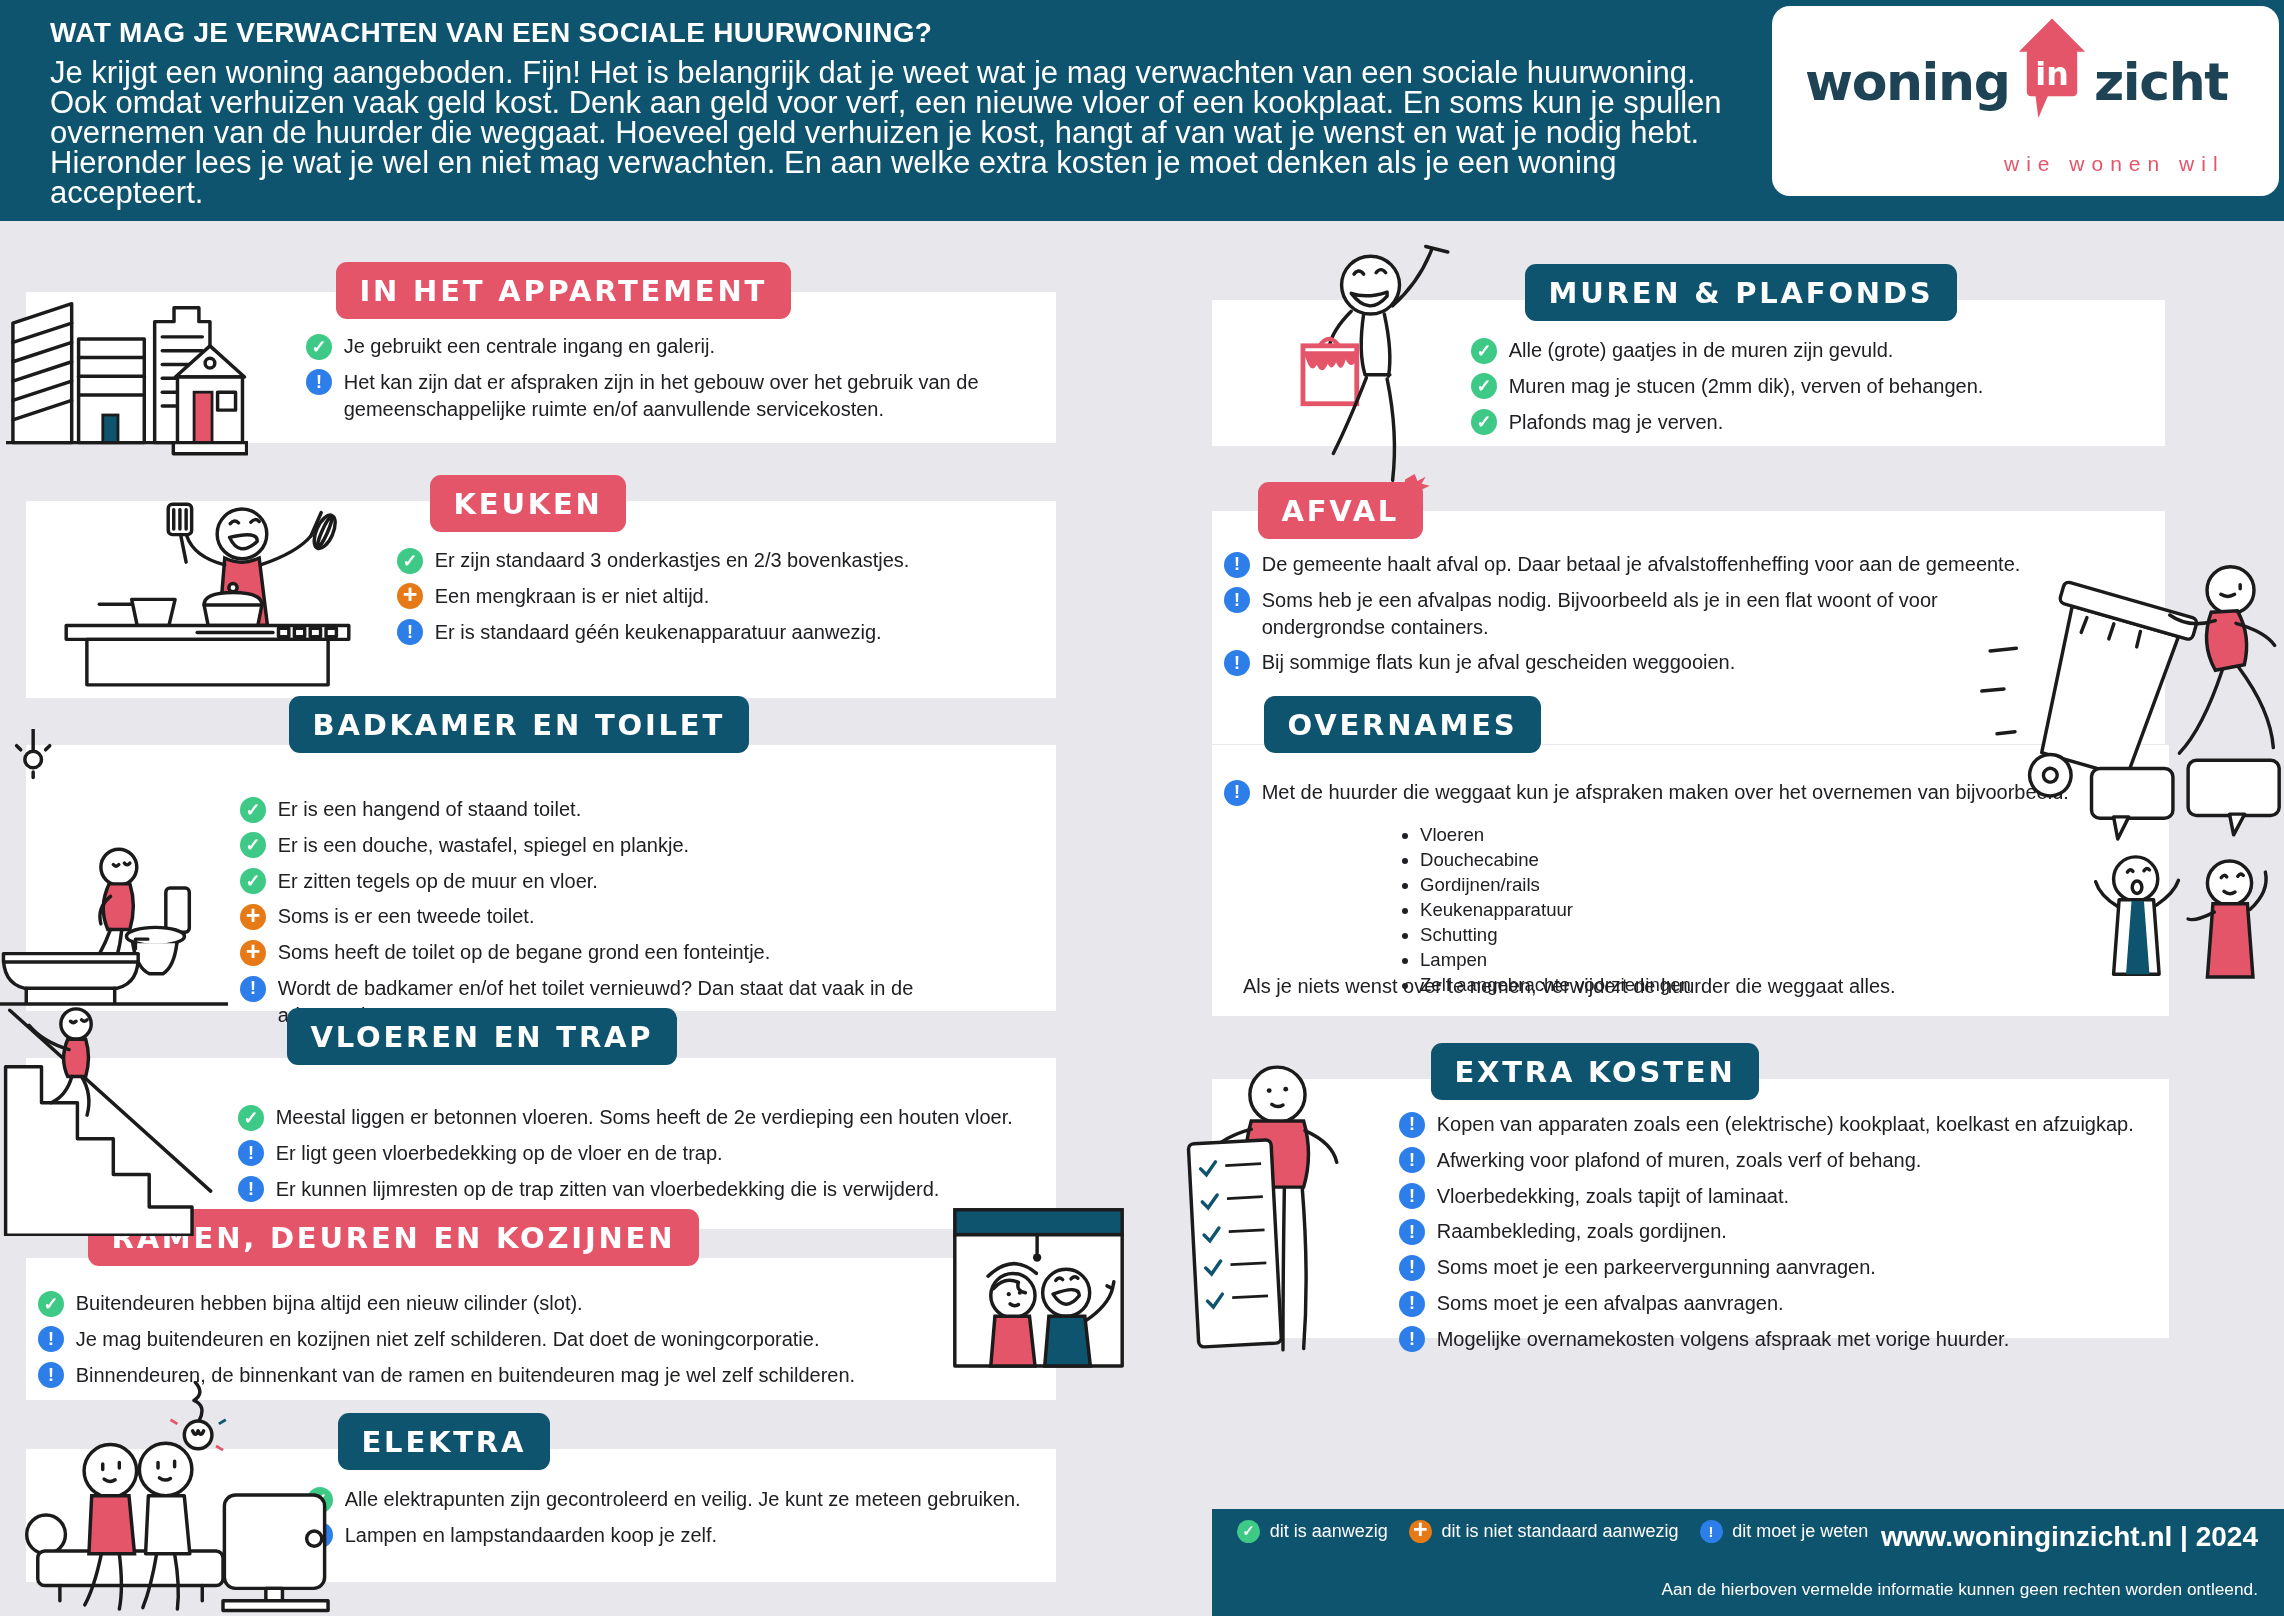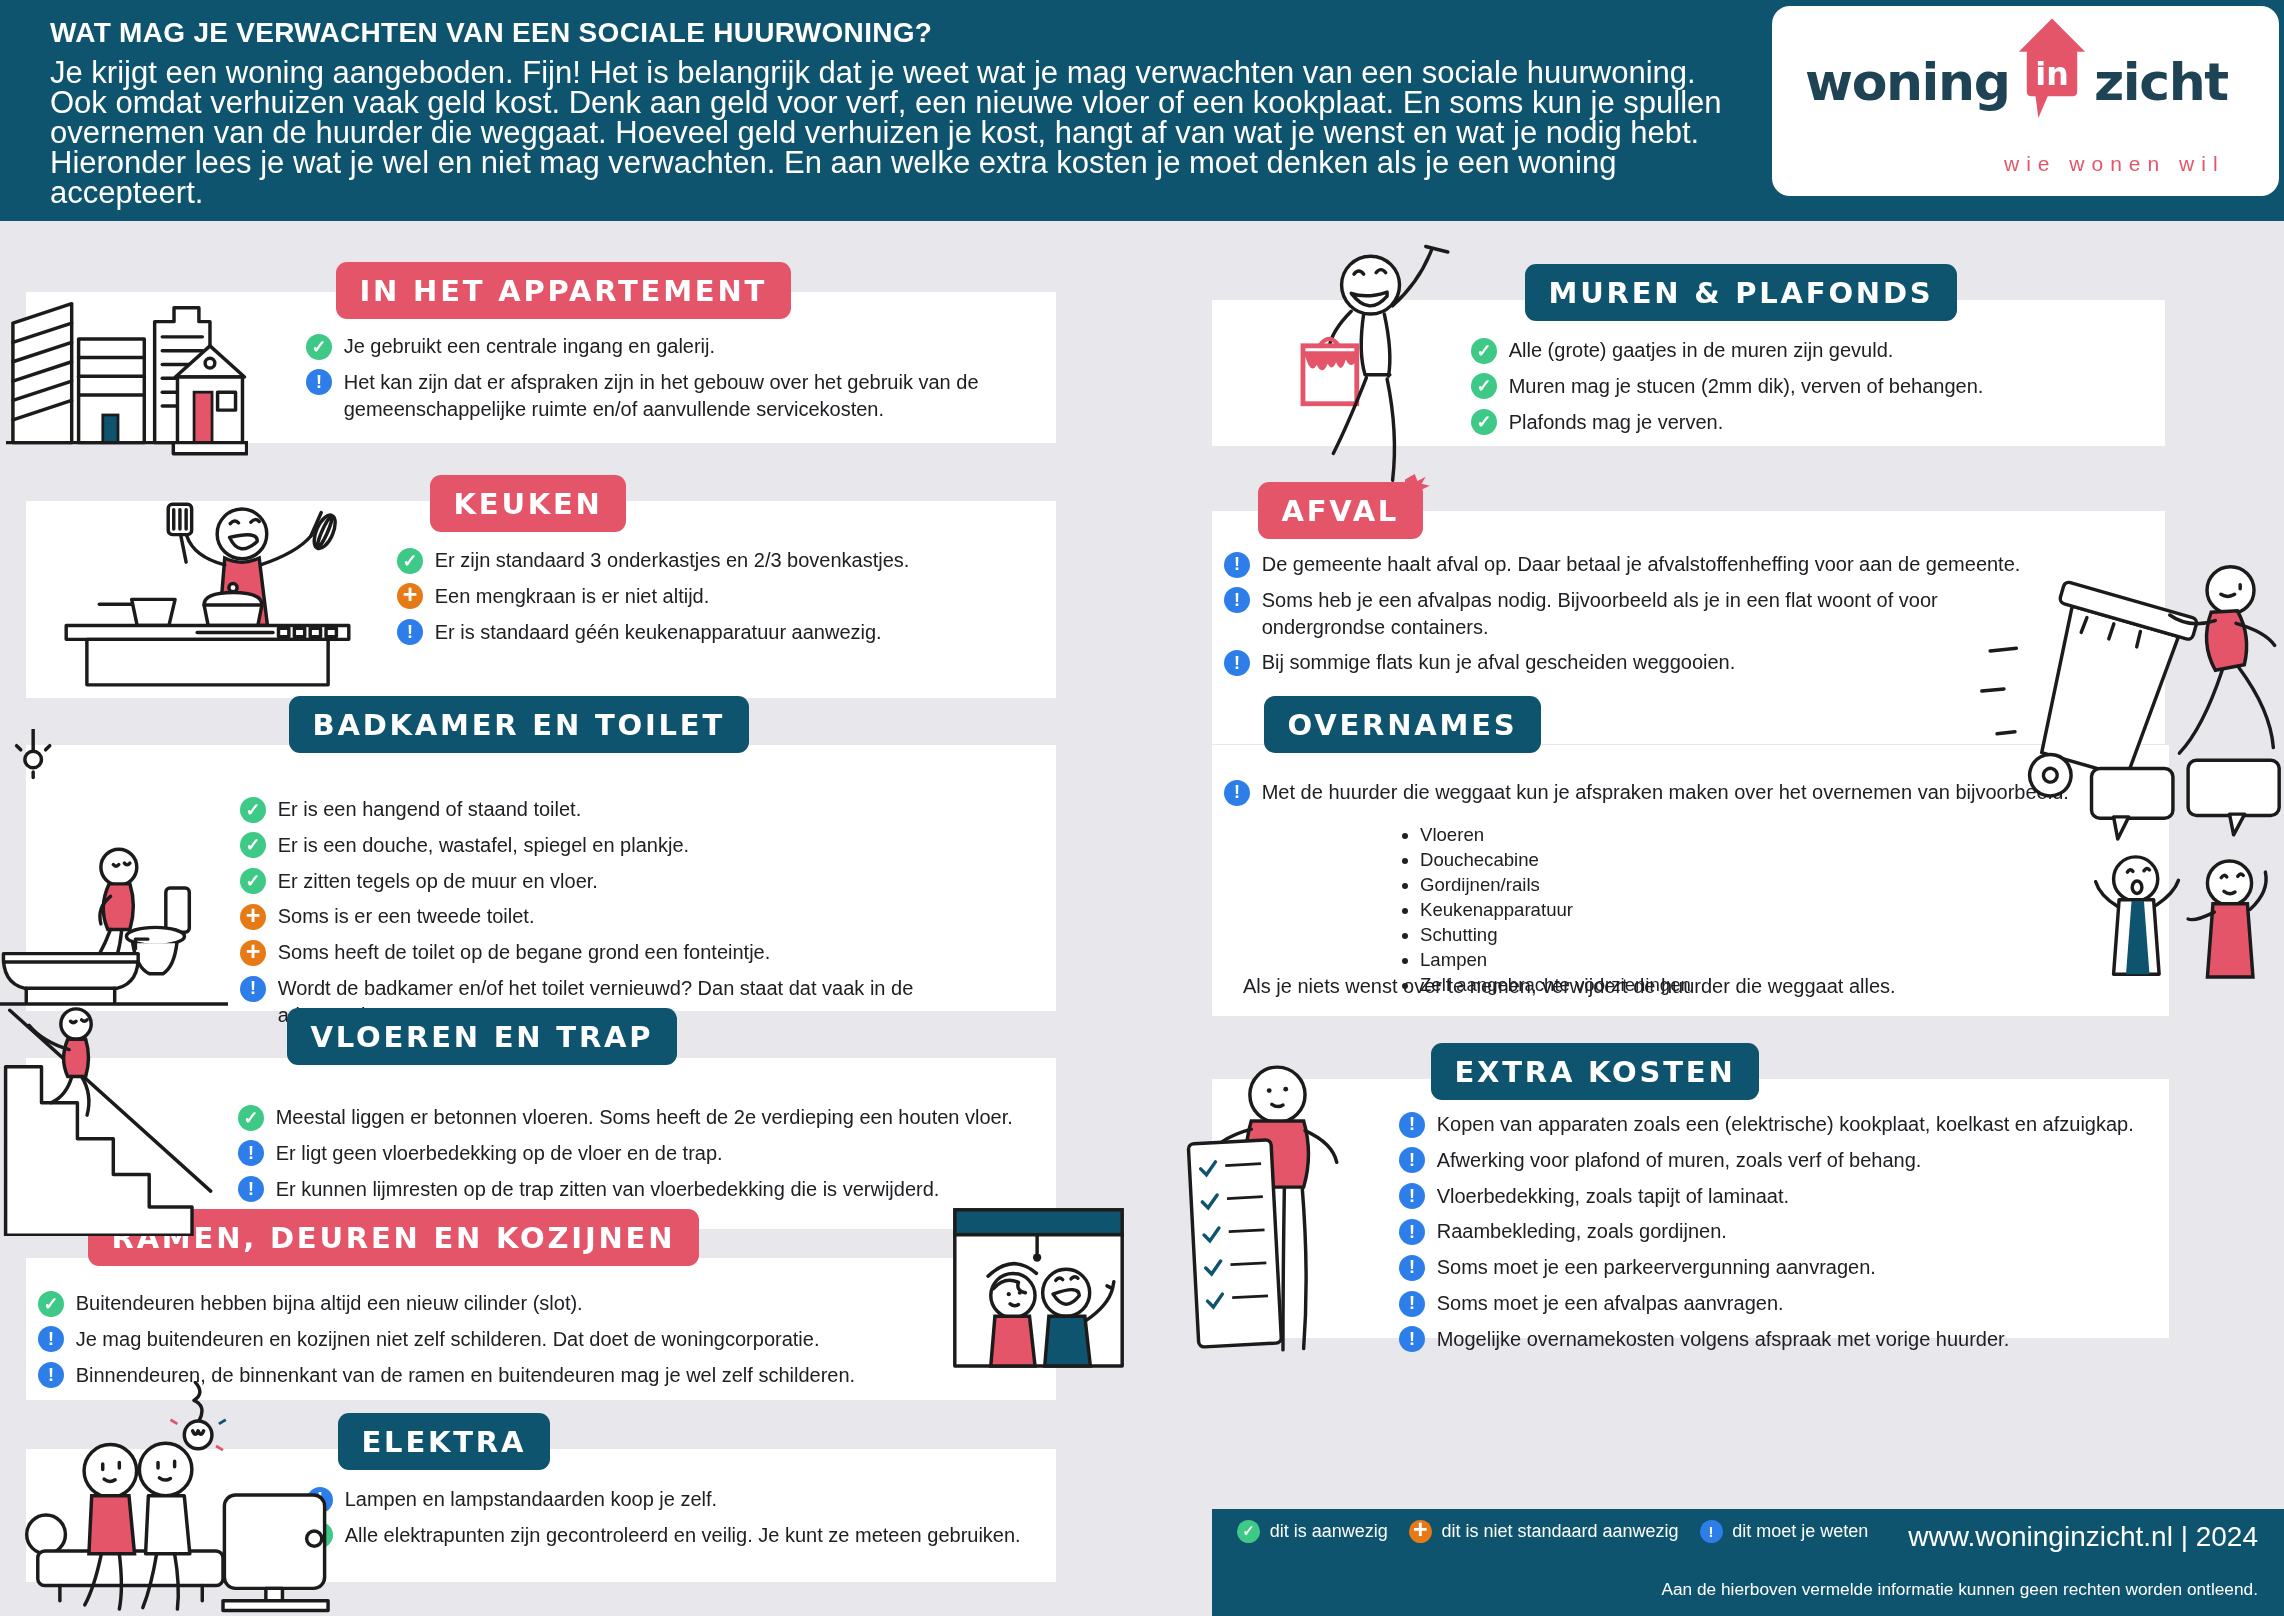--- a/index.html
+++ b/index.html
@@ -37,21 +37,21 @@
   .bullets li{font-size:18.6px;line-height:25px;margin-left:40px;}
   .outro{position:absolute;font-size:20px;z-index:2;}
   .illu{position:absolute;z-index:4;}
 
   
   .footer{position:absolute;left:1212px;top:1509px;width:1072px;height:107px;background:#0f546e;}
   .legend{position:absolute;left:25px;top:9.7px;display:flex;flex-direction:row;gap:21px;}
   .legend .item{gap:9.7px;align-items:center;}
   .legend .ic{flex:0 0 23px;width:23px;height:23px;font-size:15px;}
   .legend .t{color:#fff;font-size:18px;white-space:nowrap;}
-  .site{position:absolute;right:26px;top:12.4px;color:#fff;font-size:28px;font-weight:400;}
+  .site{position:absolute;right:26px;top:12.4px;color:#fff;font-size:28px;font-weight:700;}
   .disclaimer{position:absolute;right:26px;top:70px;color:#fff;font-size:17.3px;}
 
   svg{display:block;}
   .sk{stroke:#1b1b1b;stroke-width:5;stroke-linecap:round;stroke-linejoin:round;fill:none;}
   .skw{stroke:#1b1b1b;stroke-width:5;stroke-linecap:round;stroke-linejoin:round;fill:#fff;}
 </style>
 </head>
 <body>
 
 <div class="poster">
@@ -280,26 +280,26 @@
       <path d="M140,158 h52 l8,72 h-66 z" fill="#0f546e" stroke="#1b1b1b" stroke-width="5"></path>
       <path class="sk" d="M194,164 Q226,142 232,118 M232,118 l-8,-4 M232,118 l2,-10"></path>
     </svg>
   </section>
 
   <section>
     <div class="card" style="left:26px;top:1449px;width:1030px;height:133px"></div>
     <div class="badge badge-teal" style="left:338px;top:1413px">ELEKTRA</div>
     <div class="items" style="left:307px;top:1486px;width:746px">
       <div class="item">
+          <span class="ic ic-check"></span>
+          <span class="t">Alle elektrapunten zijn gecontroleerd en veilig. Je kunt ze meteen gebruiken.</span>
+        </div>
+      <div class="item">
           <span class="ic ic-info"></span>
           <span class="t">Lampen en lampstandaarden koop je zelf.</span>
-        </div>
-      <div class="item">
-          <span class="ic ic-check"></span>
-          <span class="t">Alle elektrapunten zijn gecontroleerd en veilig. Je kunt ze meteen gebruiken.</span>
         </div>
     </div>
     <svg class="illu" style="left:17.3px;top:1381px" width="318" height="235" viewBox="0 0 460 340">
       <path class="sk" d="M258,2 q14,16 -2,26 q18,8 8,28"></path>
       <circle class="skw" cx="262" cy="78" r="20"></circle>
       <path class="sk" d="M254,72 q4,10 8,0 q4,10 8,0"></path>
       <line x1="232" y1="62" x2="222" y2="56" stroke="#e4556a" stroke-width="4"></line>
       <line x1="292" y1="62" x2="302" y2="56" stroke="#0f546e" stroke-width="4"></line>
       <line x1="236" y1="94" x2="226" y2="100" stroke="#0f546e" stroke-width="4"></line>
       <line x1="288" y1="94" x2="298" y2="100" stroke="#e4556a" stroke-width="4"></line>

